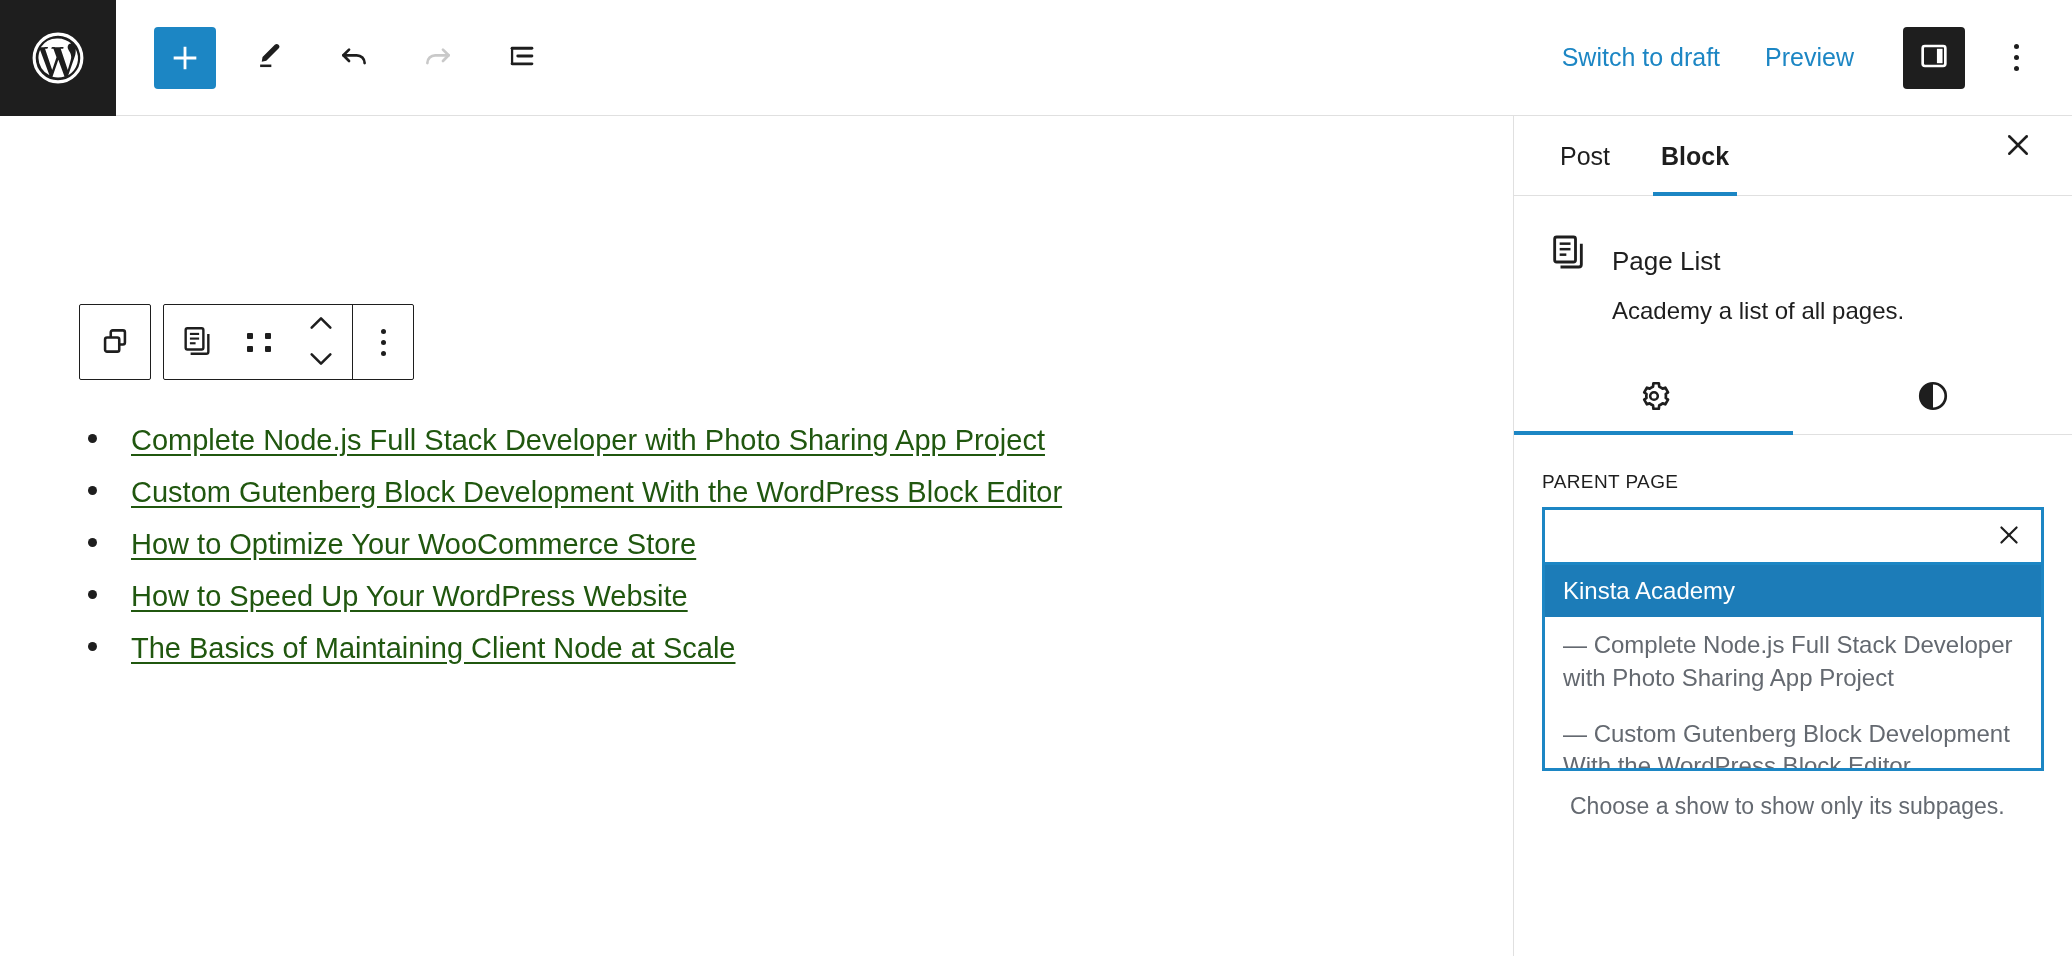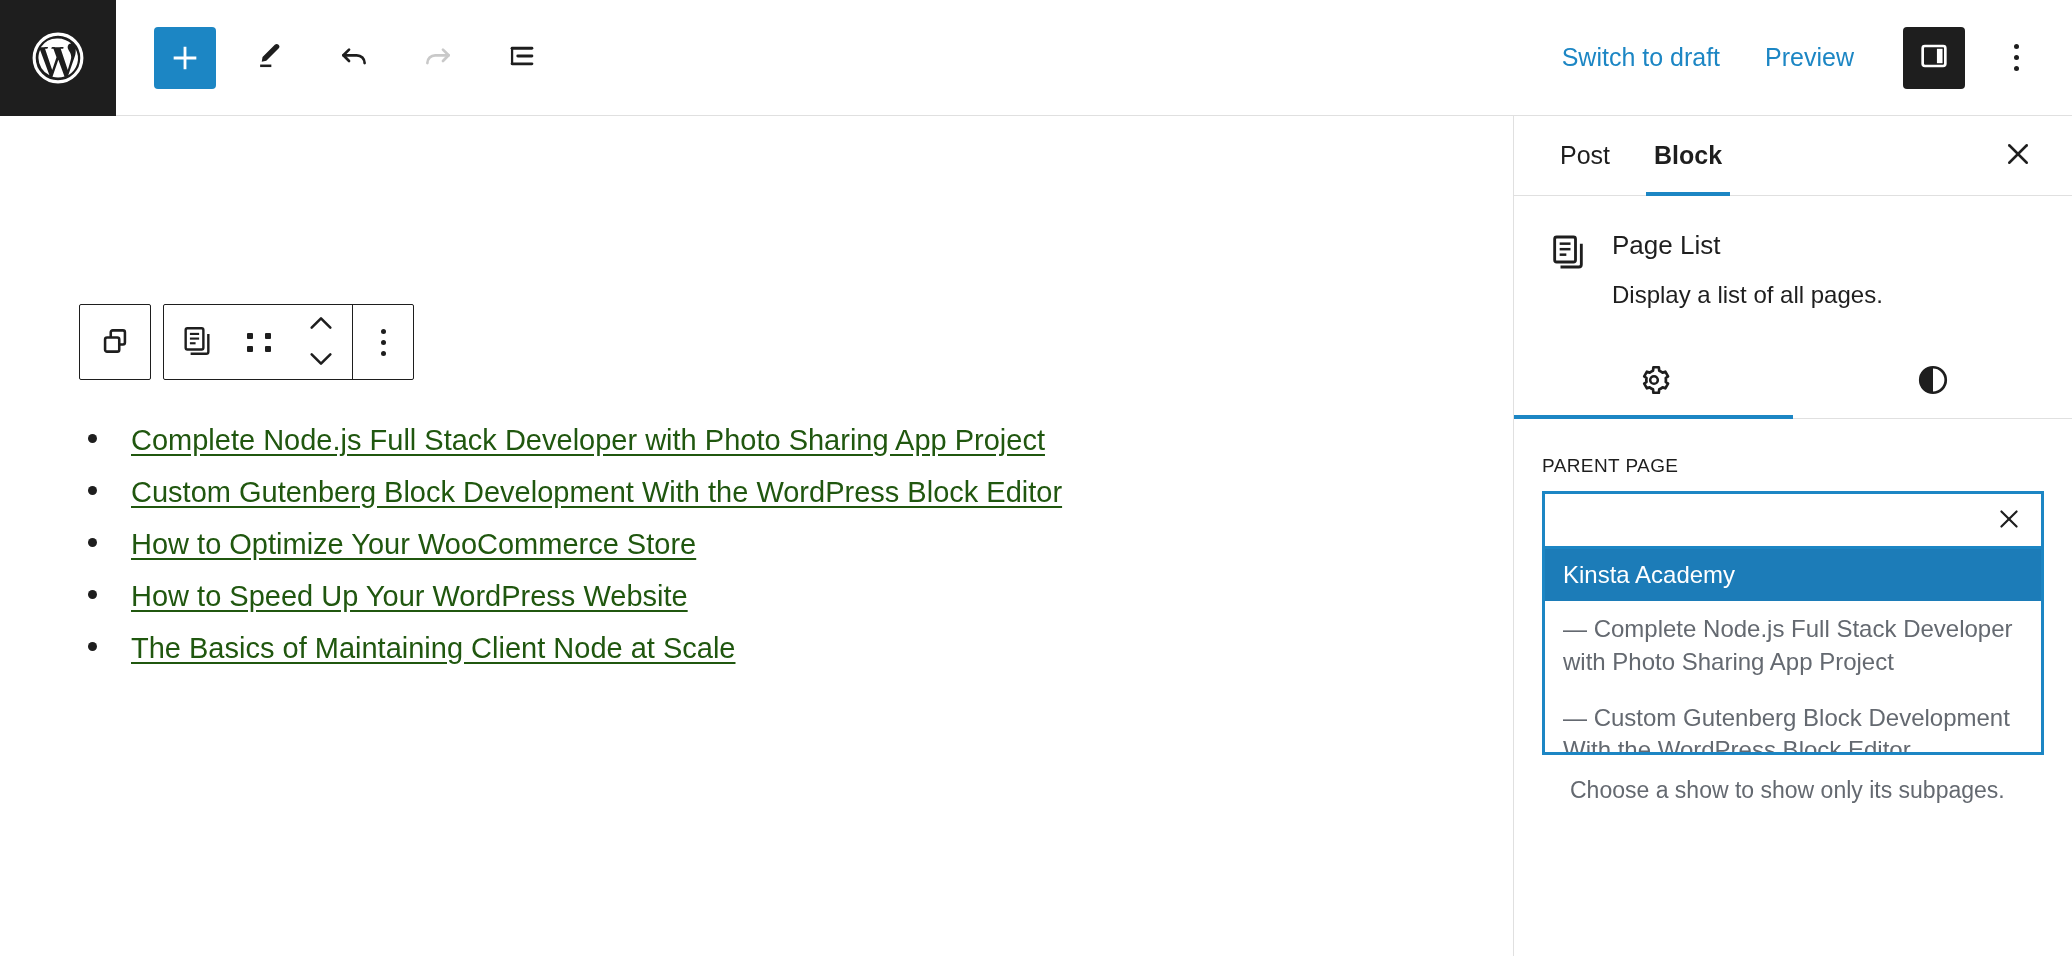--- a/index.html
+++ b/index.html
@@ -127,45 +127,46 @@
   }
 
   
   .sidebar {
     position: absolute; top: 116px; right: 0;
     width: 559px; height: 840px;
     background: #ffffff;
     border-left: 1px solid #e0e0e0;
   }
   .side-tabs {
-    height: 80px; display: flex; align-items: center;
+    height: 80px; display: flex; align-items: flex-start;
     border-bottom: 1px solid #e0e0e0;
     padding: 0 10px 0 24px;
     position: relative;
+    gap: 7px;
   }
   .side-tab {
     background: transparent; border: none; cursor: pointer;
     font-size: 25px; color: #1e1e1e; padding: 0 22px; height: 80px;
     font-family: "Liberation Sans", sans-serif;
     position: relative;
   }
   .side-tab.active { font-weight: bold; }
   .side-tab.active::after {
     content: ""; position: absolute; left: 14px; right: 14px; bottom: 0;
     height: 4px; background: #1c86c4;
   }
   .close-x {
     margin-left: auto; background: transparent; border: none; cursor: pointer;
     width: 60px; height: 60px; display: flex; align-items: center; justify-content: center;
     margin-right: 14px;
   }
 
   .blk-card { padding: 34px 34px 20px 34px; display: flex; gap: 24px; }
   .blk-icon { flex: 0 0 auto; padding-top: 2px; }
-  .blk-title { font-size: 26px; color: #1e1e1e; margin-bottom: 18px; font-family: "Liberation Sans", sans-serif;}
+  .blk-title { font-size: 26px; color: #1e1e1e; margin-bottom: 18px; font-family: "Liberation Sans", sans-serif; margin-top: 16px;}
   .blk-desc { font-size: 24px; color: #1e1e1e; line-height: 1.3; font-family: "Liberation Sans", sans-serif;}
 
   .panel-tabs {
     display: flex; border-bottom: 1px solid #e0e0e0; margin-top: 14px;
   }
   .panel-tab {
     flex: 1; height: 74px; background: transparent; border: none; cursor: pointer;
     display: flex; align-items: center; justify-content: center;
     position: relative;
   }
@@ -399,21 +400,21 @@
       <svg width="40" height="40" viewBox="0 0 24 24" fill="none" stroke="#1e1e1e" stroke-width="1.7">
         <rect x="4" y="3" width="12.5" height="15" rx="1.2"></rect>
         <line x1="7" y1="7" x2="13.5" y2="7" stroke-width="1.5"></line>
         <line x1="7" y1="10.3" x2="13.5" y2="10.3" stroke-width="1.5"></line>
         <line x1="7" y1="13.6" x2="11" y2="13.6" stroke-width="1.5"></line>
         <path d="M7.5 21h11a1.5 1.5 0 0 0 1.5-1.5V7"></path>
       </svg>
     </span>
     <div>
       <div class="blk-title">Page List</div>
-      <div class="blk-desc">Display a list of all pages.</div>
+      <div class="blk-desc">Academy a list of all pages.</div>
     </div>
   </div>
 
   <div class="panel-tabs">
     <button class="panel-tab active">
       <span>
         <svg width="34" height="34" viewBox="0 0 24 24" fill="#1e1e1e">
           <path d="M12 8.4a3.6 3.6 0 1 0 0 7.2 3.6 3.6 0 0 0 0-7.2Zm0 5.4a1.8 1.8 0 1 1 0-3.6 1.8 1.8 0 0 1 0 3.6Z"></path>
           <path d="M20.3 13.4a8.6 8.6 0 0 0 0-2.8l1.6-1.2-1.9-3.3-1.9.7a8.4 8.4 0 0 0-2.4-1.4L15.4 3h-3.8l-.3 2.4a8.4 8.4 0 0 0-2.4 1.4l-1.9-.7-1.9 3.3 1.6 1.2a8.6 8.6 0 0 0 0 2.8l-1.6 1.2 1.9 3.3 1.9-.7a8.4 8.4 0 0 0 2.4 1.4l.3 2.4h3.8l.3-2.4a8.4 8.4 0 0 0 2.4-1.4l1.9.7 1.9-3.3-1.6-1.2Z" fill="none" stroke="#1e1e1e" stroke-width="1.9" stroke-linejoin="round"></path>
         </svg>

